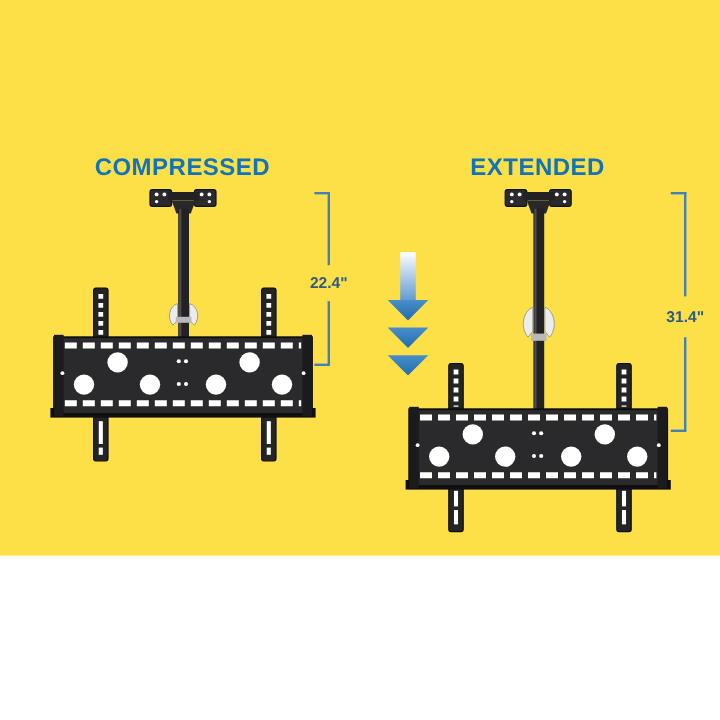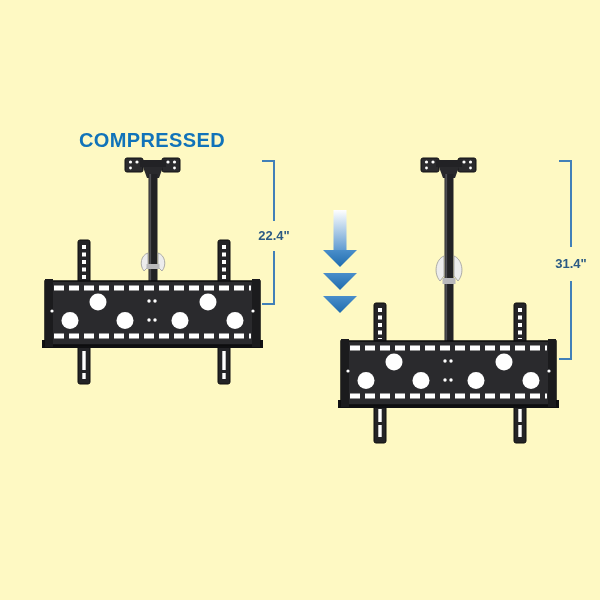--- a/index.html
+++ b/index.html
@@ -1,21 +1,21 @@
 <!DOCTYPE html>
 <html><head>
 <meta charset="utf-8">
 <style>
   html,body{margin:0;padding:0;}
   body{
     width:600px;height:600px;background:#ffffff;
     font-family:"Liberation Sans", sans-serif;
     position:relative;overflow:hidden;
   }
-  .canvas{position:absolute;left:0;top:0;width:600px;height:600px;background:#fef9c3;}
+  .canvas{position:absolute;left:0;top:0;width:600px;height:463px;background:#fde047;}
 
   .panel-heading{
     position:absolute;width:220px;text-align:center;
     font-size:20px;font-weight:bold;letter-spacing:.4px;
     color:#1173b9;
   }
   #heading-compressed{left:42px;top:129px;}
   #heading-extended{left:338px;top:129px;}
 
   .mount{position:absolute;}
@@ -42,20 +42,21 @@
   #dim-label-extended{left:549px;top:256px;}
 
   #arrow-wrap{position:absolute;left:318px;top:208px;width:44px;height:112px;}
 </style>
 </head>
 <body>
 
 <div class="canvas">
 
   <div class="panel-heading" id="heading-compressed">COMPRESSED</div>
+  <div class="panel-heading" id="heading-extended">EXTENDED</div>
 
   <div class="mount" id="mount-compressed">
     <svg width="225" height="235" viewBox="0 0 225 235" xmlns="http://www.w3.org/2000/svg">
 
       <g>
         <rect x="38" y="88" width="12" height="144" rx="2" fill="#242427" stroke="#0e0e0f"></rect>
         <line x1="44" y1="93" x2="44" y2="127" stroke="#ffffff" stroke-width="4" stroke-dasharray="4 3.5"></line>
         <rect x="42.3" y="199" width="3.4" height="19" fill="#ffffff"></rect>
         <rect x="42.3" y="221" width="3.4" height="6" fill="#ffffff"></rect>
       </g>

